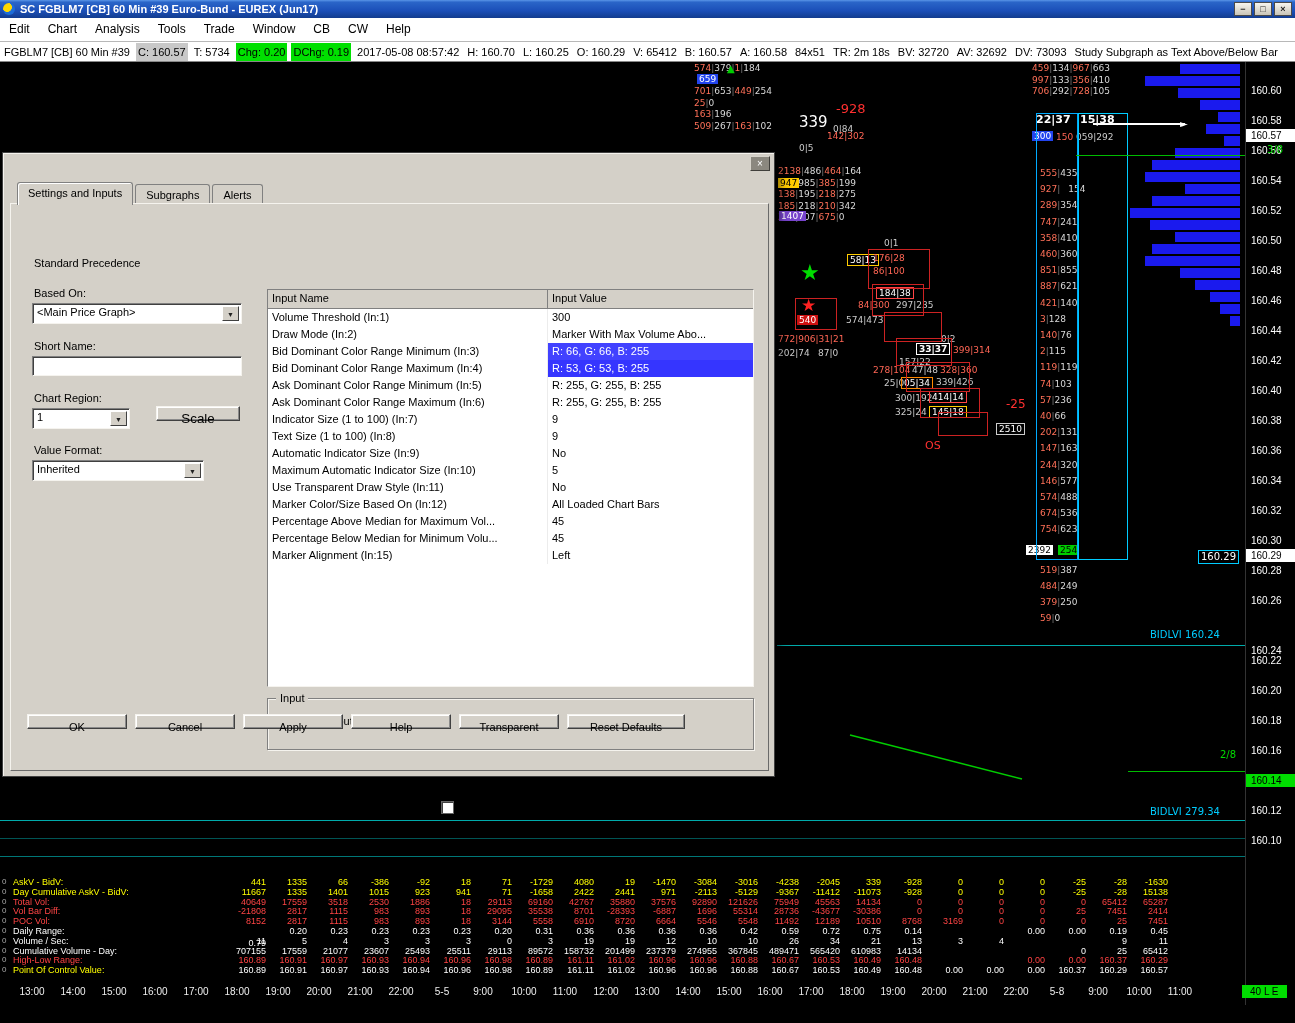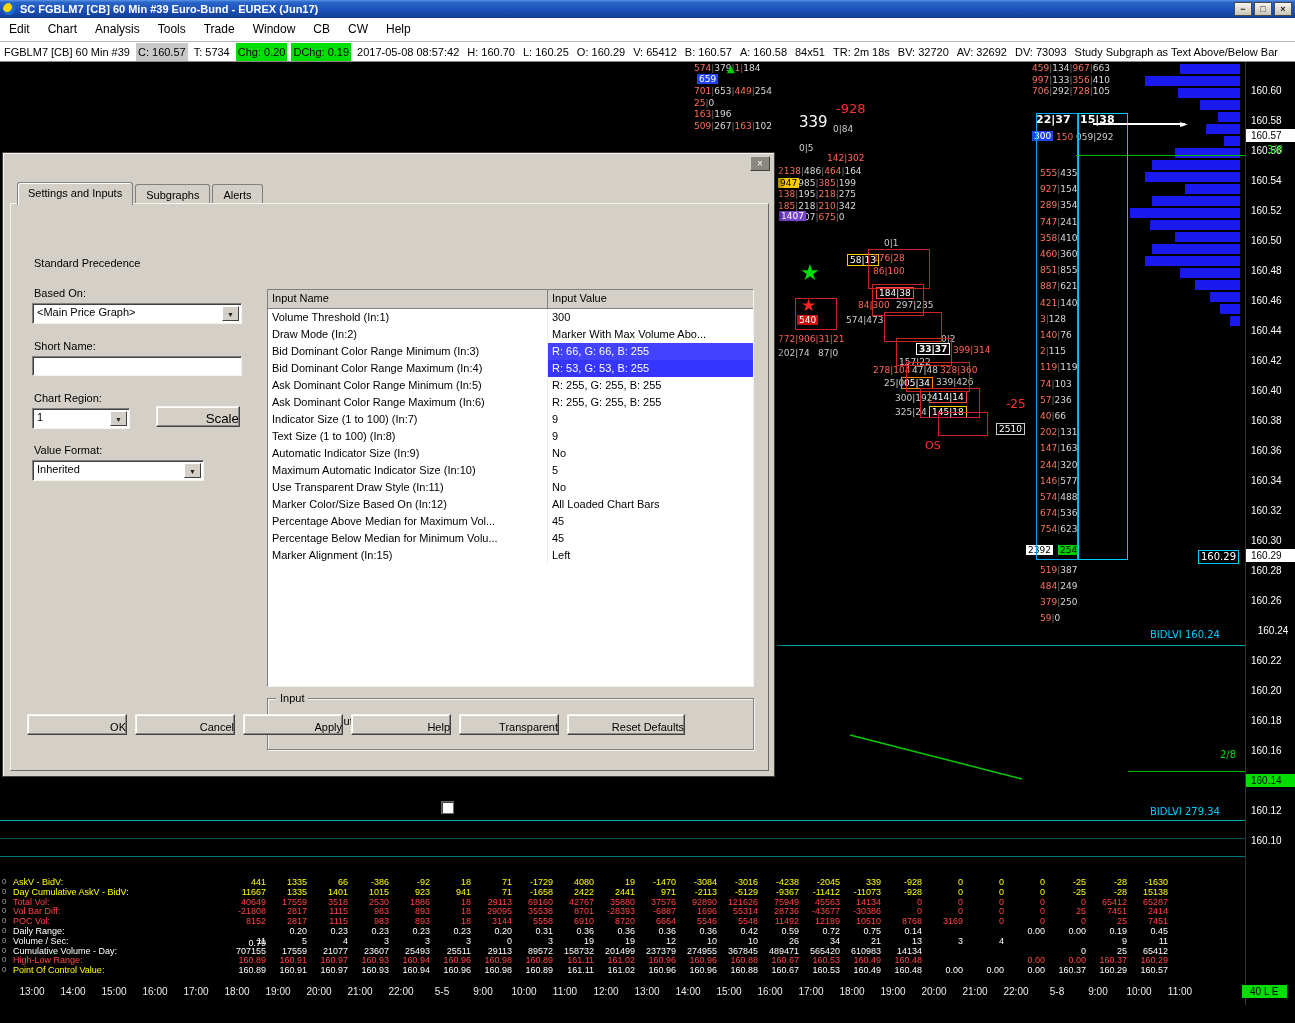--- a/index.html
+++ b/index.html
@@ -54,21 +54,21 @@
     border-bottom:none; margin-right:2px; border-radius:3px 3px 0 0; position:relative; top:2px; }
   .tab.active { top:0; padding-bottom:6px; z-index:3; box-shadow:inset 1px 1px 0 #fff; }
   #pane { position:absolute; left:7px; top:50px; width:759px; height:568px; background:#d4d0c8;
     border:1px solid; border-color:#f5f3ee #6a6a6a #6a6a6a #f5f3ee; }
   .dlbl { position:absolute; white-space:nowrap; }
   .field { position:absolute; background:#fff; border:1px solid; border-color:#808080 #f5f3ee #f5f3ee #808080;
     box-shadow:inset 1px 1px 0 #404040; line-height:17px; padding-left:4px; }
   .dd-btn { position:absolute; right:2px; top:2px; bottom:2px; width:17px; background:#d4d0c8;
     border:1px solid; border-color:#fff #404040 #404040 #fff; font-size:7px; color:#222; text-align:center; line-height:15px; }
   .btn { background:#d4d0c8; border:1px solid; border-color:#f5f3ee #404040 #404040 #f5f3ee;
-    box-shadow:inset -1px -1px 0 #8a8a8a, inset 1px 1px 0 #fff; text-align:right; line-height:24px; position:absolute; height:21px; }
+    box-shadow:inset -1px -1px 0 #8a8a8a, inset 1px 1px 0 #fff; text-align:center; line-height:24px; position:absolute; height:15px; }
   .cbrow { display:flex; margin-bottom:9px; align-items:flex-start; }
   .cb-box { flex:0 0 13px; width:13px; height:13px; background:#fff; border:1px solid #666;
     box-shadow:inset 1px 1px 0 #404040; margin-right:6px; margin-top:1px; }
   .cb-lbl { max-width:160px; line-height:13px; }
   #inputs-table { position:absolute; left:256px; top:85px; width:487px; height:398px; background:#fff;
     border:1px solid; border-color:#808080 #f5f3ee #f5f3ee #808080; overflow:hidden; }
   .it-header { display:flex; height:19px; background:#d4d0c8; border-bottom:1px solid #808080; font-size:11px; }
   .it-h1 { width:280px; border-right:1px solid #808080; padding:2px 4px; }
   .it-h2 { flex:1; padding:2px 4px; }
   .it-row { display:flex; height:17px; line-height:17px; }
@@ -99,21 +99,21 @@
       <div class="pricelab" style="top: 354px;">160.42</div>
       <div class="pricelab" style="top: 384px;">160.40</div>
       <div class="pricelab" style="top: 414px;">160.38</div>
       <div class="pricelab" style="top: 444px;">160.36</div>
       <div class="pricelab" style="top: 474px;">160.34</div>
       <div class="pricelab" style="top: 504px;">160.32</div>
       <div class="pricelab" style="top: 534px;">160.30</div>
       <div class="pricelab" style="top: 549px; background: rgb(255, 255, 255); color: rgb(0, 0, 0);">160.29</div>
       <div class="pricelab" style="top: 564px;">160.28</div>
       <div class="pricelab" style="top: 594px;">160.26</div>
-      <div class="pricelab" style="top: 624px; text-align: center;">160.24</div>
+      <div class="pricelab" style="top: 644px;">160.24</div>
       <div class="pricelab" style="top: 654px;">160.22</div>
       <div class="pricelab" style="top: 684px;">160.20</div>
       <div class="pricelab" style="top: 714px;">160.18</div>
       <div class="pricelab" style="top: 744px;">160.16</div>
       <div class="pricelab" style="top: 774px; background: rgb(0, 221, 0); color: rgb(0, 0, 0);">160.14</div>
       <div class="pricelab" style="top: 804px;">160.12</div>
       <div class="pricelab" style="top: 834px;">160.10</div>
       <div class="vbar" style="left: 1180px; top: 64px; width: 60px; height: 10px; background: rgb(26, 26, 238);"></div>
       <div class="vbar" style="left: 1145px; top: 76px; width: 95px; height: 10px; background: rgb(26, 26, 238);"></div>
       <div class="vbar" style="left: 1178px; top: 88px; width: 62px; height: 10px; background: rgb(26, 26, 238);"></div>
@@ -143,21 +143,21 @@
       <div class="lrow" style="left: 694px; top: 120.5px;"><span style="color: rgb(255, 112, 88);">509</span><span class="lsep">|</span><span style="color: rgb(216, 216, 216);">267</span><span class="lsep">|</span><span style="color: rgb(255, 112, 88);">163</span><span class="lsep">|</span><span style="color: rgb(216, 216, 216);">102</span></div>
       <div class="lrow" style="left: 1032px; top: 63px;"><span style="color: rgb(255, 112, 88);">459</span><span class="lsep">|</span><span style="color: rgb(216, 216, 216);">134</span><span class="lsep">|</span><span style="color: rgb(255, 112, 88);">967</span><span class="lsep">|</span><span style="color: rgb(216, 216, 216);">663</span></div>
       <div class="lrow" style="left: 1032px; top: 74.5px;"><span style="color: rgb(255, 112, 88);">997</span><span class="lsep">|</span><span style="color: rgb(216, 216, 216);">133</span><span class="lsep">|</span><span style="color: rgb(255, 112, 88);">356</span><span class="lsep">|</span><span style="color: rgb(216, 216, 216);">410</span></div>
       <div class="lrow" style="left: 1032px; top: 86px;"><span style="color: rgb(255, 112, 88);">706</span><span class="lsep">|</span><span style="color: rgb(216, 216, 216);">292</span><span class="lsep">|</span><span style="color: rgb(255, 112, 88);">728</span><span class="lsep">|</span><span style="color: rgb(216, 216, 216);">105</span></div>
       <div class="lrow" style="left: 778px; top: 166px;"><span style="color: rgb(255, 112, 88);">2138</span><span class="lsep">|</span><span style="color: rgb(216, 216, 216);">486</span><span class="lsep">|</span><span style="color: rgb(255, 112, 88);">464</span><span class="lsep">|</span><span style="color: rgb(216, 216, 216);">164</span></div>
       <div class="lrow" style="left: 778px; top: 177.5px;"><span style="color: rgb(255, 112, 88);">947</span><span class="lsep">|</span><span style="color: rgb(216, 216, 216);">985</span><span class="lsep">|</span><span style="color: rgb(255, 112, 88);">385</span><span class="lsep">|</span><span style="color: rgb(216, 216, 216);">199</span></div>
       <div class="lrow" style="left: 778px; top: 189px;"><span style="color: rgb(255, 112, 88);">138</span><span class="lsep">|</span><span style="color: rgb(216, 216, 216);">195</span><span class="lsep">|</span><span style="color: rgb(255, 112, 88);">218</span><span class="lsep">|</span><span style="color: rgb(216, 216, 216);">275</span></div>
       <div class="lrow" style="left: 778px; top: 200.5px;"><span style="color: rgb(255, 112, 88);">185</span><span class="lsep">|</span><span style="color: rgb(216, 216, 216);">218</span><span class="lsep">|</span><span style="color: rgb(255, 112, 88);">210</span><span class="lsep">|</span><span style="color: rgb(216, 216, 216);">342</span></div>
       <div class="lrow" style="left: 778px; top: 212px;"><span style="color: rgb(255, 112, 88);">369</span><span class="lsep">|</span><span style="color: rgb(216, 216, 216);">607</span><span class="lsep">|</span><span style="color: rgb(255, 112, 88);">675</span><span class="lsep">|</span><span style="color: rgb(216, 216, 216);">0</span></div>
       <div class="lrow" style="left: 1040px; top: 168px;"><span style="color: rgb(255, 112, 88);">555</span><span class="lsep">|</span><span style="color: rgb(216, 216, 216);">435</span></div>
-      <div class="lrow" style="left: 1040px; top: 184.2px;"><span style="color: rgb(255, 112, 88);">927</span><span class="lsep">|</span><span style="color: rgb(216, 216, 216);">154</span></div>
+      <div class="lrow" style="left: 1040px; top: 184.2px;"><span style="color: rgb(255, 112, 88);">927</span><span class="lsep">|</span><span style="color: rgb(216, 216, 216); margin-left: 8px;">154</span></div>
       <div class="lrow" style="left: 1040px; top: 200.4px;"><span style="color: rgb(255, 112, 88);">289</span><span class="lsep">|</span><span style="color: rgb(216, 216, 216);">354</span></div>
       <div class="lrow" style="left: 1040px; top: 216.6px;"><span style="color: rgb(255, 112, 88);">747</span><span class="lsep">|</span><span style="color: rgb(216, 216, 216);">241</span></div>
       <div class="lrow" style="left: 1040px; top: 232.8px;"><span style="color: rgb(255, 112, 88);">358</span><span class="lsep">|</span><span style="color: rgb(216, 216, 216);">410</span></div>
       <div class="lrow" style="left: 1040px; top: 249px;"><span style="color: rgb(255, 112, 88);">460</span><span class="lsep">|</span><span style="color: rgb(216, 216, 216);">360</span></div>
       <div class="lrow" style="left: 1040px; top: 265.2px;"><span style="color: rgb(255, 112, 88);">851</span><span class="lsep">|</span><span style="color: rgb(216, 216, 216);">855</span></div>
       <div class="lrow" style="left: 1040px; top: 281.4px;"><span style="color: rgb(255, 112, 88);">887</span><span class="lsep">|</span><span style="color: rgb(216, 216, 216);">621</span></div>
       <div class="lrow" style="left: 1040px; top: 297.6px;"><span style="color: rgb(255, 112, 88);">421</span><span class="lsep">|</span><span style="color: rgb(216, 216, 216);">140</span></div>
       <div class="lrow" style="left: 1040px; top: 313.8px;"><span style="color: rgb(255, 112, 88);">3</span><span class="lsep">|</span><span style="color: rgb(216, 216, 216);">128</span></div>
       <div class="lrow" style="left: 1040px; top: 330px;"><span style="color: rgb(255, 112, 88);">140</span><span class="lsep">|</span><span style="color: rgb(216, 216, 216);">76</span></div>
       <div class="lrow" style="left: 1040px; top: 346.2px;"><span style="color: rgb(255, 112, 88);">2</span><span class="lsep">|</span><span style="color: rgb(216, 216, 216);">115</span></div>
@@ -175,21 +175,21 @@
       <div class="lrow" style="left: 1040px; top: 565px;"><span style="color: rgb(255, 112, 88);">519</span><span class="lsep">|</span><span style="color: rgb(216, 216, 216);">387</span></div>
       <div class="lrow" style="left: 1040px; top: 581px;"><span style="color: rgb(255, 112, 88);">484</span><span class="lsep">|</span><span style="color: rgb(216, 216, 216);">249</span></div>
       <div class="lrow" style="left: 1040px; top: 597px;"><span style="color: rgb(255, 112, 88);">379</span><span class="lsep">|</span><span style="color: rgb(216, 216, 216);">250</span></div>
       <div class="lrow" style="left: 1040px; top: 613px;"><span style="color: rgb(255, 112, 88);">59</span><span class="lsep">|</span><span style="color: rgb(216, 216, 216);">0</span></div>
       <div class="ovl" style="left: 697px; top: 74px; color: rgb(255, 255, 255); background: rgb(34, 68, 238); padding: 0px 2px;">659</div>
       <div class="ovl" style="left: 727px; top: 63px; color: rgb(0, 204, 0); font-size: 10px;">▲</div>
       <div class="ovl" style="left: 799px; top: 114px; color: rgb(255, 255, 255); font-size: 15px;">339</div>
       <div class="ovl" style="left: 836px; top: 102px; color: rgb(255, 48, 48); font-size: 13px;">-928</div>
       <div class="ovl" style="left: 833px; top: 124px; color: rgb(204, 204, 204);">0|84</div>
       <div class="ovl" style="left: 799px; top: 143px; color: rgb(204, 204, 204);">0|5</div>
-      <div class="ovl" style="left: 827px; top: 153px; color: rgb(255, 102, 85);">142|302</div>
+      <div class="ovl" style="left: 827px; top: 131px; color: rgb(255, 102, 85);">142|302</div>
       <div class="ovl" style="left: 779px; top: 211px; color: rgb(255, 255, 255); background: rgb(119, 68, 204); padding: 0px 2px;">1407</div>
       <div class="ovl" style="left: 778px; top: 178px; color: rgb(0, 0, 0); background: rgb(255, 204, 0); padding: 0px 2px;">947</div>
       <div class="ovl" style="left: 800px; top: 260px; color: rgb(0, 221, 0); font-size: 22px;">★</div>
       <div class="ovl" style="left: 801px; top: 296px; color: rgb(255, 34, 34); font-size: 17px;">★</div>
       <div class="ovl" style="left: 884px; top: 238px; color: rgb(204, 204, 204);">0|1</div>
       <div class="ovl" style="left: 941px; top: 334px; color: rgb(204, 204, 204);">0|2</div>
       <div class="ovl" style="left: 847px; top: 254px; color: rgb(255, 255, 255); border: 1px solid rgb(255, 204, 0); padding: 0px 2px;">58|13</div>
       <div class="ovl" style="left: 873px; top: 253px; color: rgb(255, 102, 85);">176|28</div>
       <div class="ovl" style="left: 873px; top: 266px; color: rgb(255, 102, 85);">86|100</div>
       <div class="ovl" style="left: 876px; top: 287px; color: rgb(255, 255, 255); border: 1px solid rgb(255, 68, 68); padding: 0px 2px;">184|38</div>

